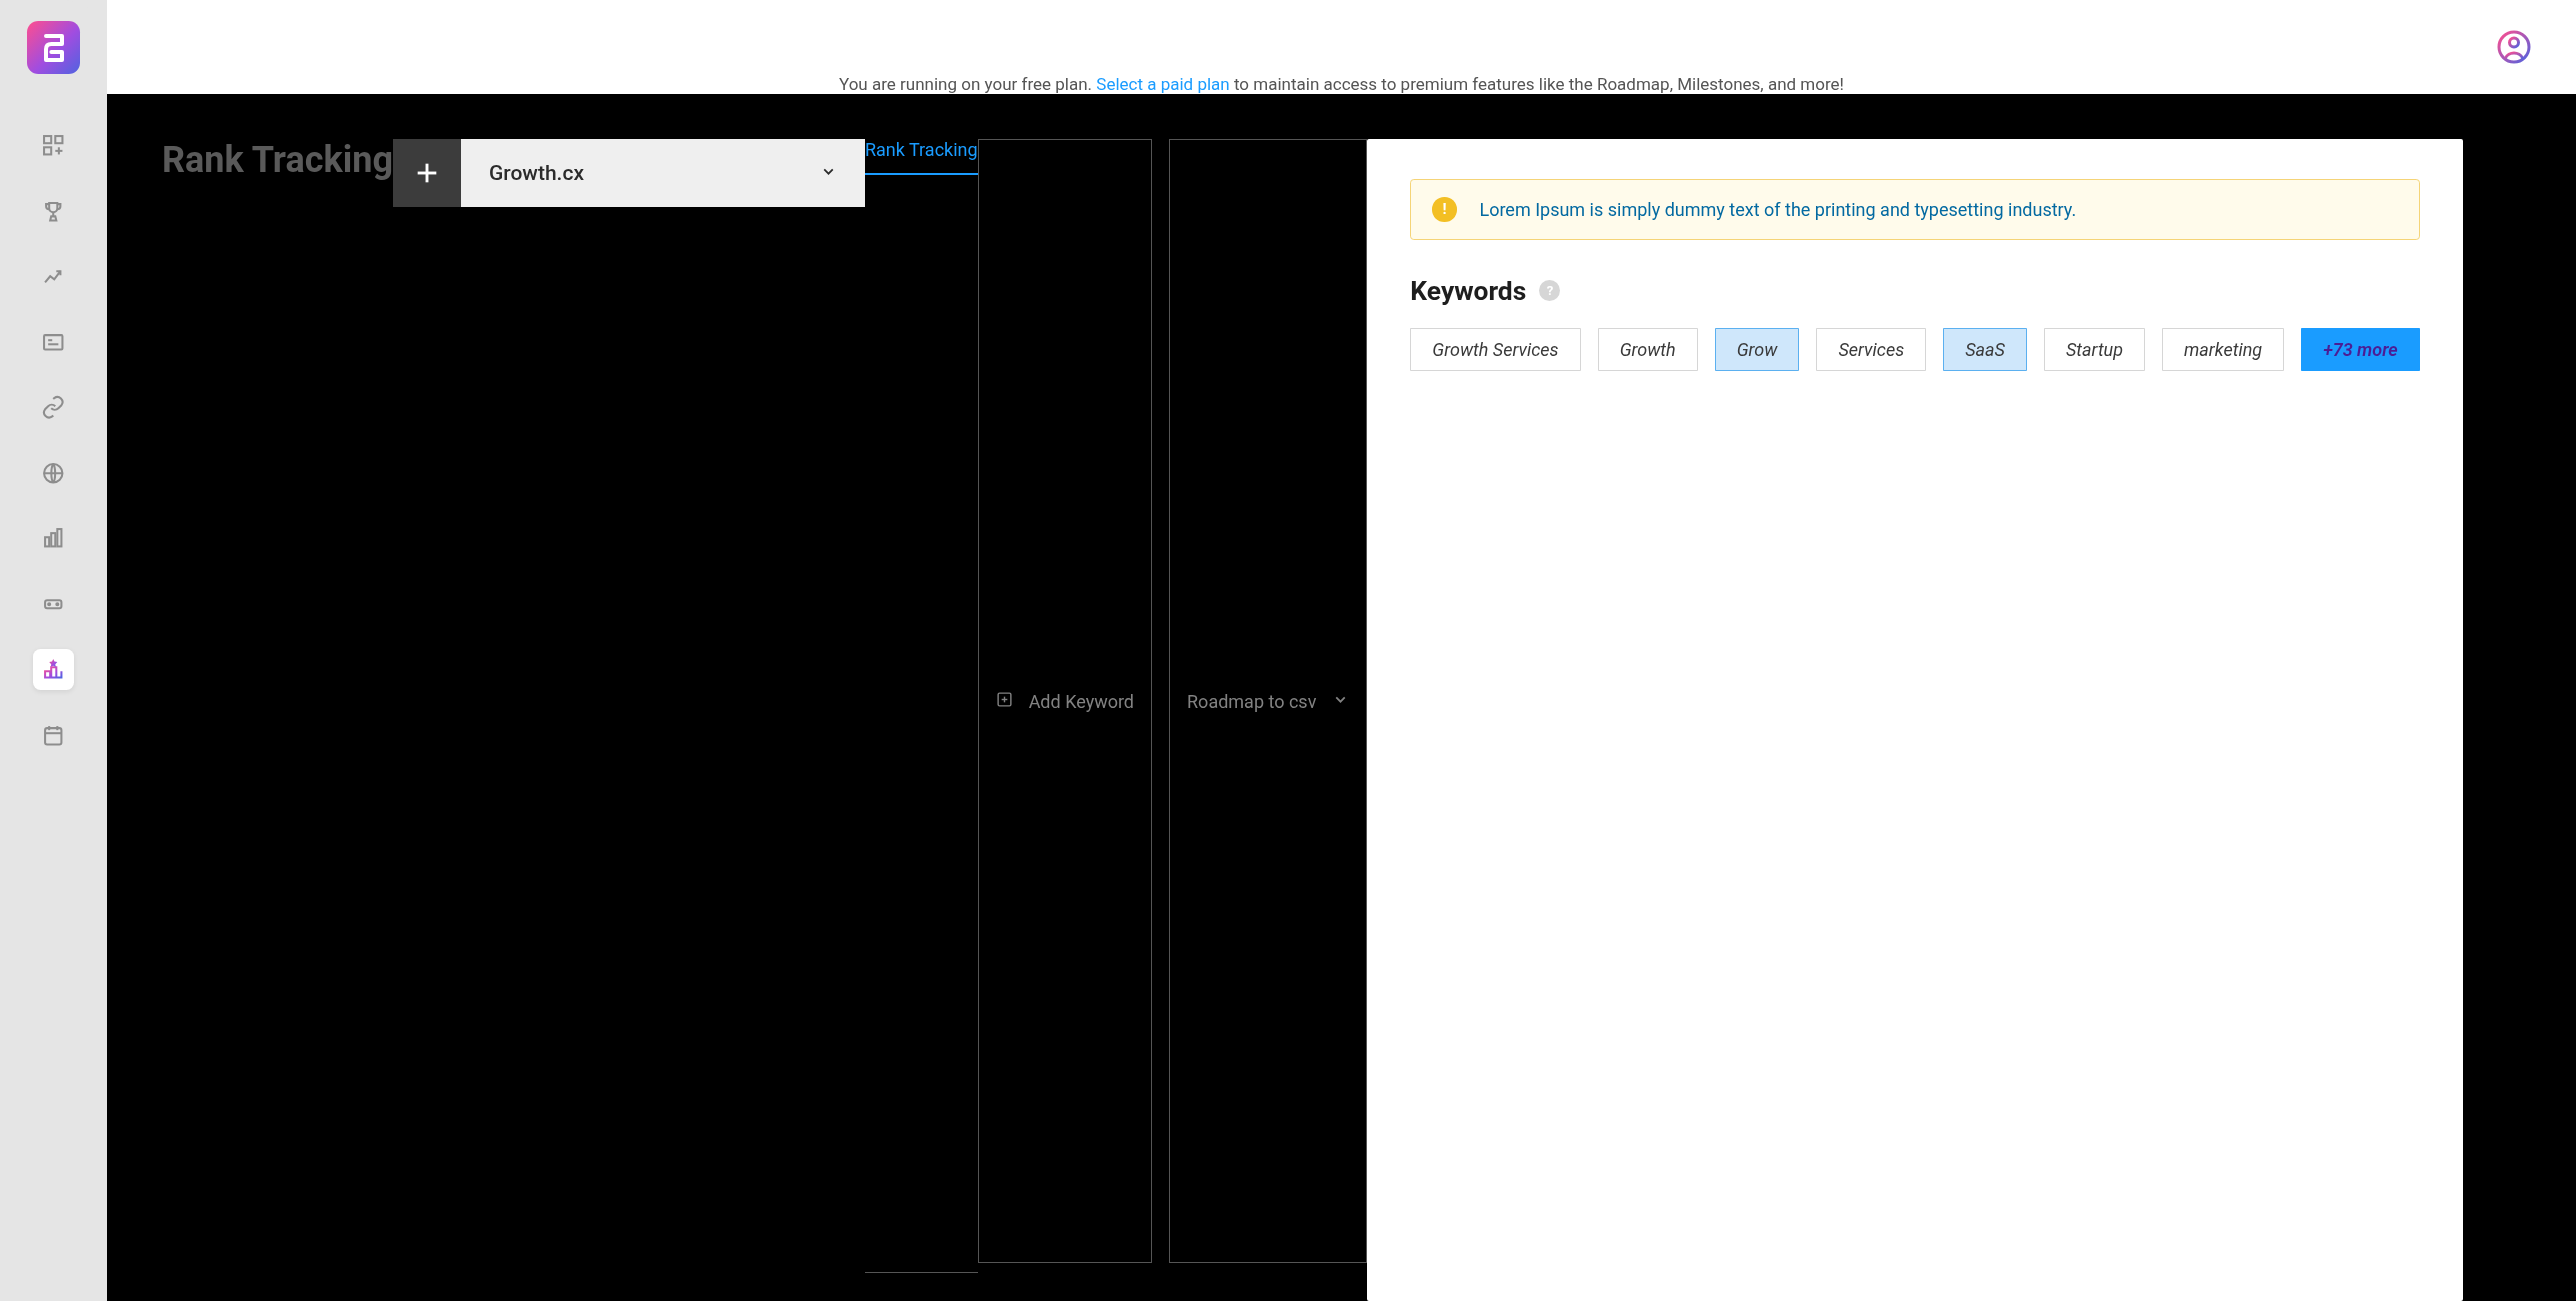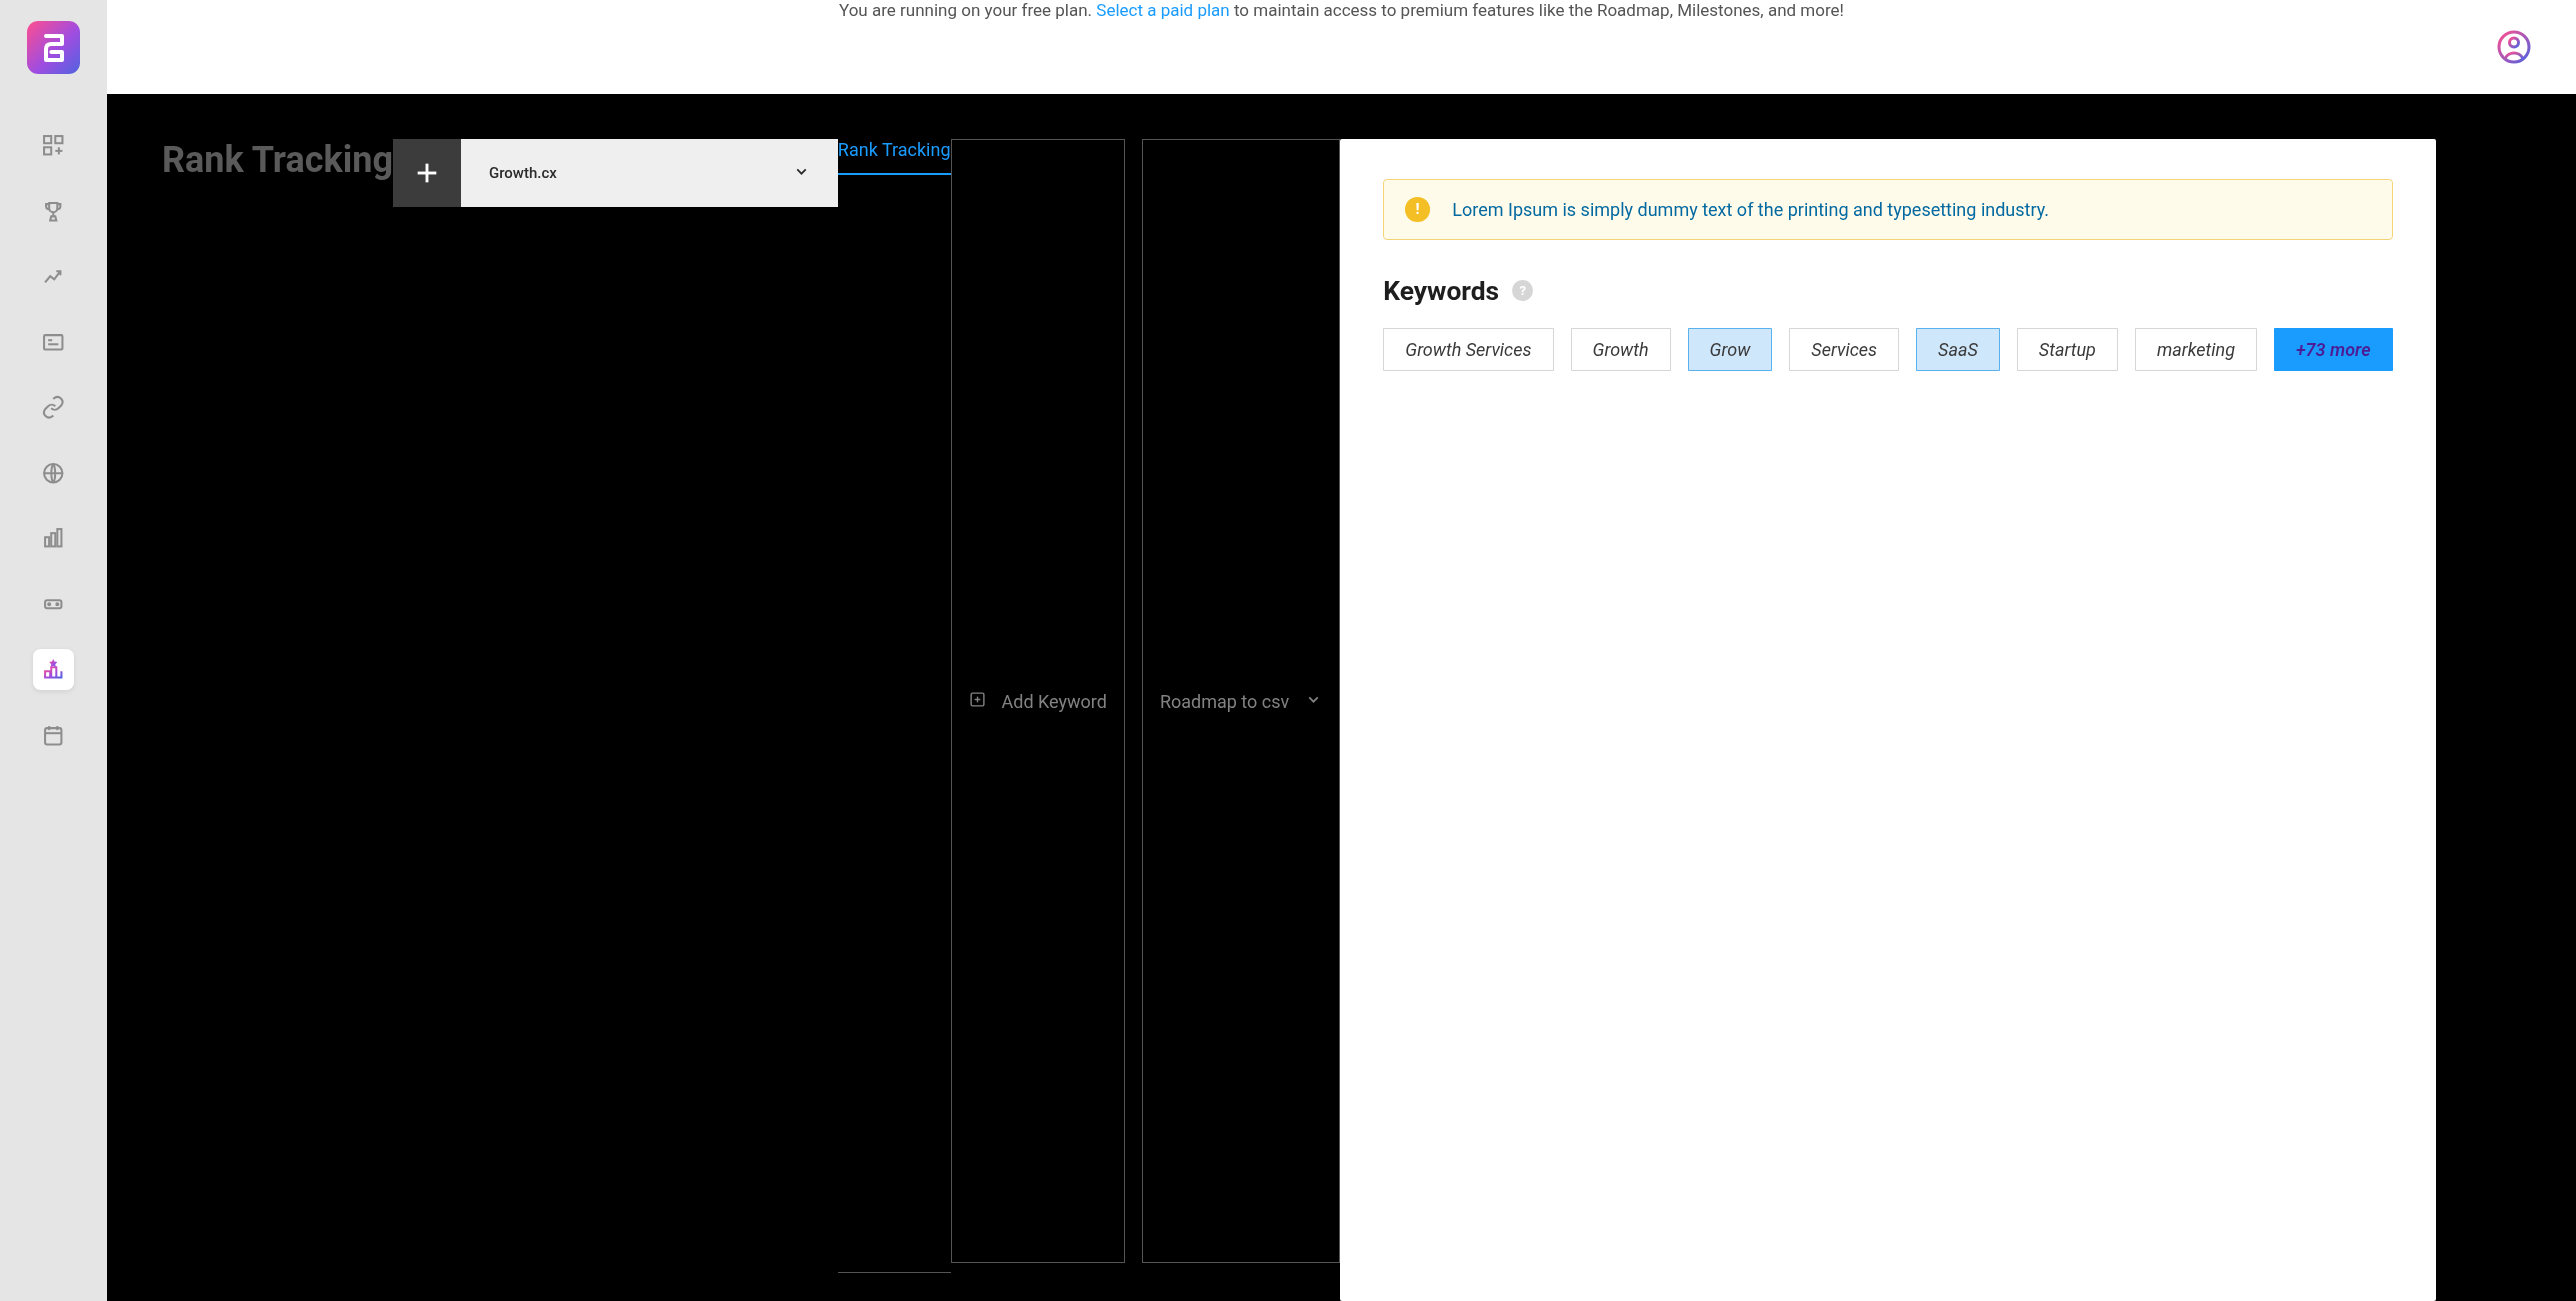--- a/index.html
+++ b/index.html
@@ -44,21 +44,21 @@
   .nav-btn.active svg { stroke: url(#grad); }
 
   
   .main { flex: 1; display: flex; flex-direction: column; background: #ffffff; }
 
   
   .topbar {
     height: 94px;
     background: #ffffff;
     display: flex;
-    align-items: flex-start;
+    align-items: flex-end;
     padding: 0 44px;
     position: relative;
   }
   .banner-text {
     flex: 1;
     text-align: center;
     color: #555;
     font-size: 17px;
   }
   .banner-link { color: #1a9cff; cursor: pointer; }
@@ -98,21 +98,21 @@
   .select-box {
     flex: 1;
     background: #efefef;
     display: flex; align-items: center;
   }
   .select-inner {
     display: flex; align-items: center; gap: 236px;
     padding: 0 28px;
     cursor: pointer;
     color: #2b2b2b;
-    font-size: 15px;
+    font-size: 21px;
     font-weight: 500;
   }
   .select-inner svg { width: 17px; height: 17px; }
 
   
   .tabs {
     border-bottom: 0.9px solid #555555;
     margin-bottom: 28px;
   }
   .tab {

